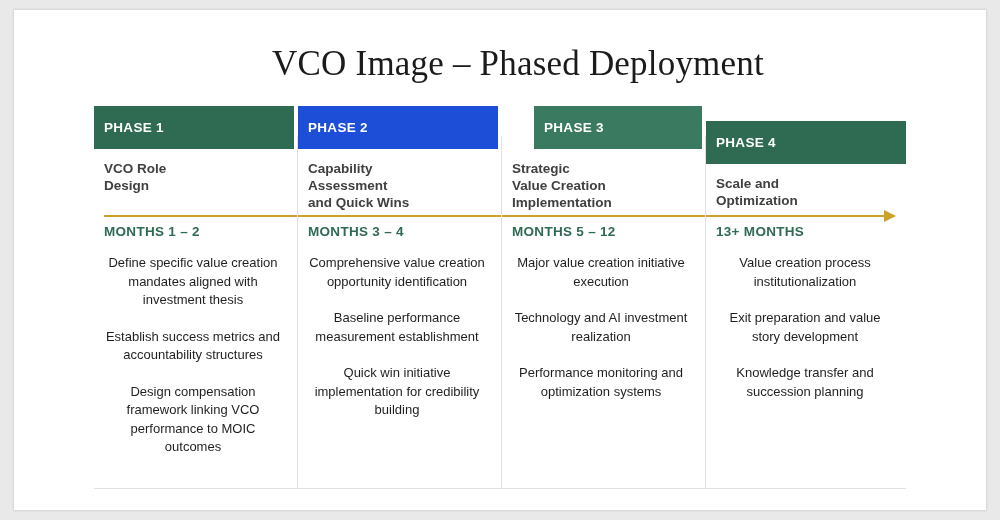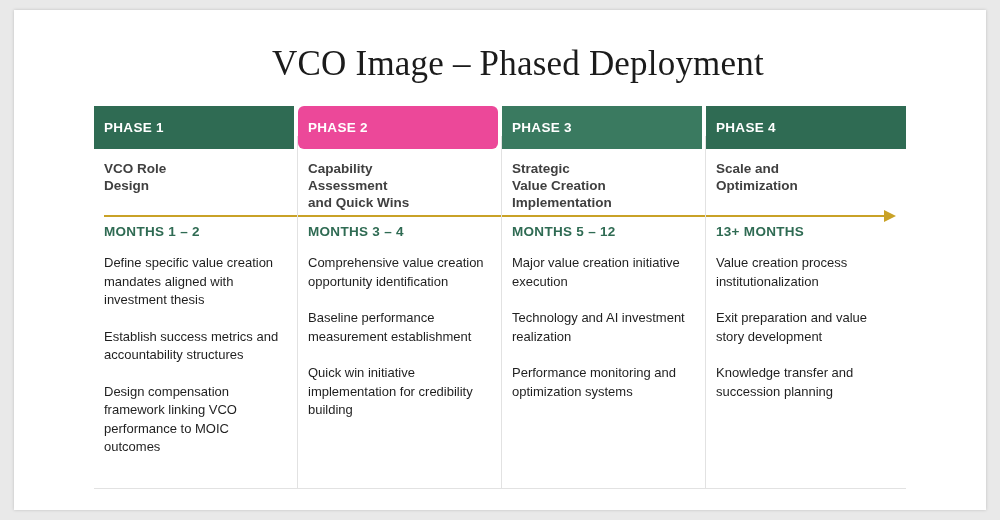--- a/index.html
+++ b/index.html
@@ -112,20 +112,21 @@
     font-weight: bold;
     letter-spacing: 0.3px;
   }
   .bullets-row {
     position: absolute;
     left: 0;
     top: 148px;
     width: 812px;
     display: flex;
     gap: 4px;
+    text-align: center;
   }
   .bullets {
     width: 200px;
     padding-left: 10px;
     padding-right: 12px;
     box-sizing: border-box;
   }
   .bullet {
     color: #1f1f1f;
     font-size: 13px;
@@ -161,39 +162,39 @@
 
       <div class="col">
         <div class="phase-header" style="background:#2f6b53;">PHASE 1</div>
         <div class="phase-title">
           <div>VCO Role</div>
           <div>Design</div>
         </div>
       </div>
 
       <div class="col">
-        <div class="phase-header" style="background:#ec4899;border-radius:6px;">PHASE 2</div>
+        <div class="phase-header" style="background:#1d4ed8;">PHASE 2</div>
         <div class="phase-title">
           <div>Capability</div>
           <div>Assessment</div>
           <div>and Quick Wins</div>
         </div>
       </div>
 
       <div class="col">
-        <div class="phase-header" style="background:#3a7a60;">PHASE 3</div>
+        <div class="phase-header" style="background:#3a7a60;margin-left:32px;">PHASE 3</div>
         <div class="phase-title">
           <div>Strategic</div>
           <div>Value Creation</div>
           <div>Implementation</div>
         </div>
       </div>
 
       <div class="col">
-        <div class="phase-header" style="background:#2f6b53;">PHASE 4</div>
+        <div class="phase-header" style="background:#2f6b53;margin-top:15px;">PHASE 4</div>
         <div class="phase-title">
           <div>Scale and</div>
           <div>Optimization</div>
         </div>
       </div>
 
     </div>
 
     <div class="timeline-band">
       <div class="arrow-line"></div>

